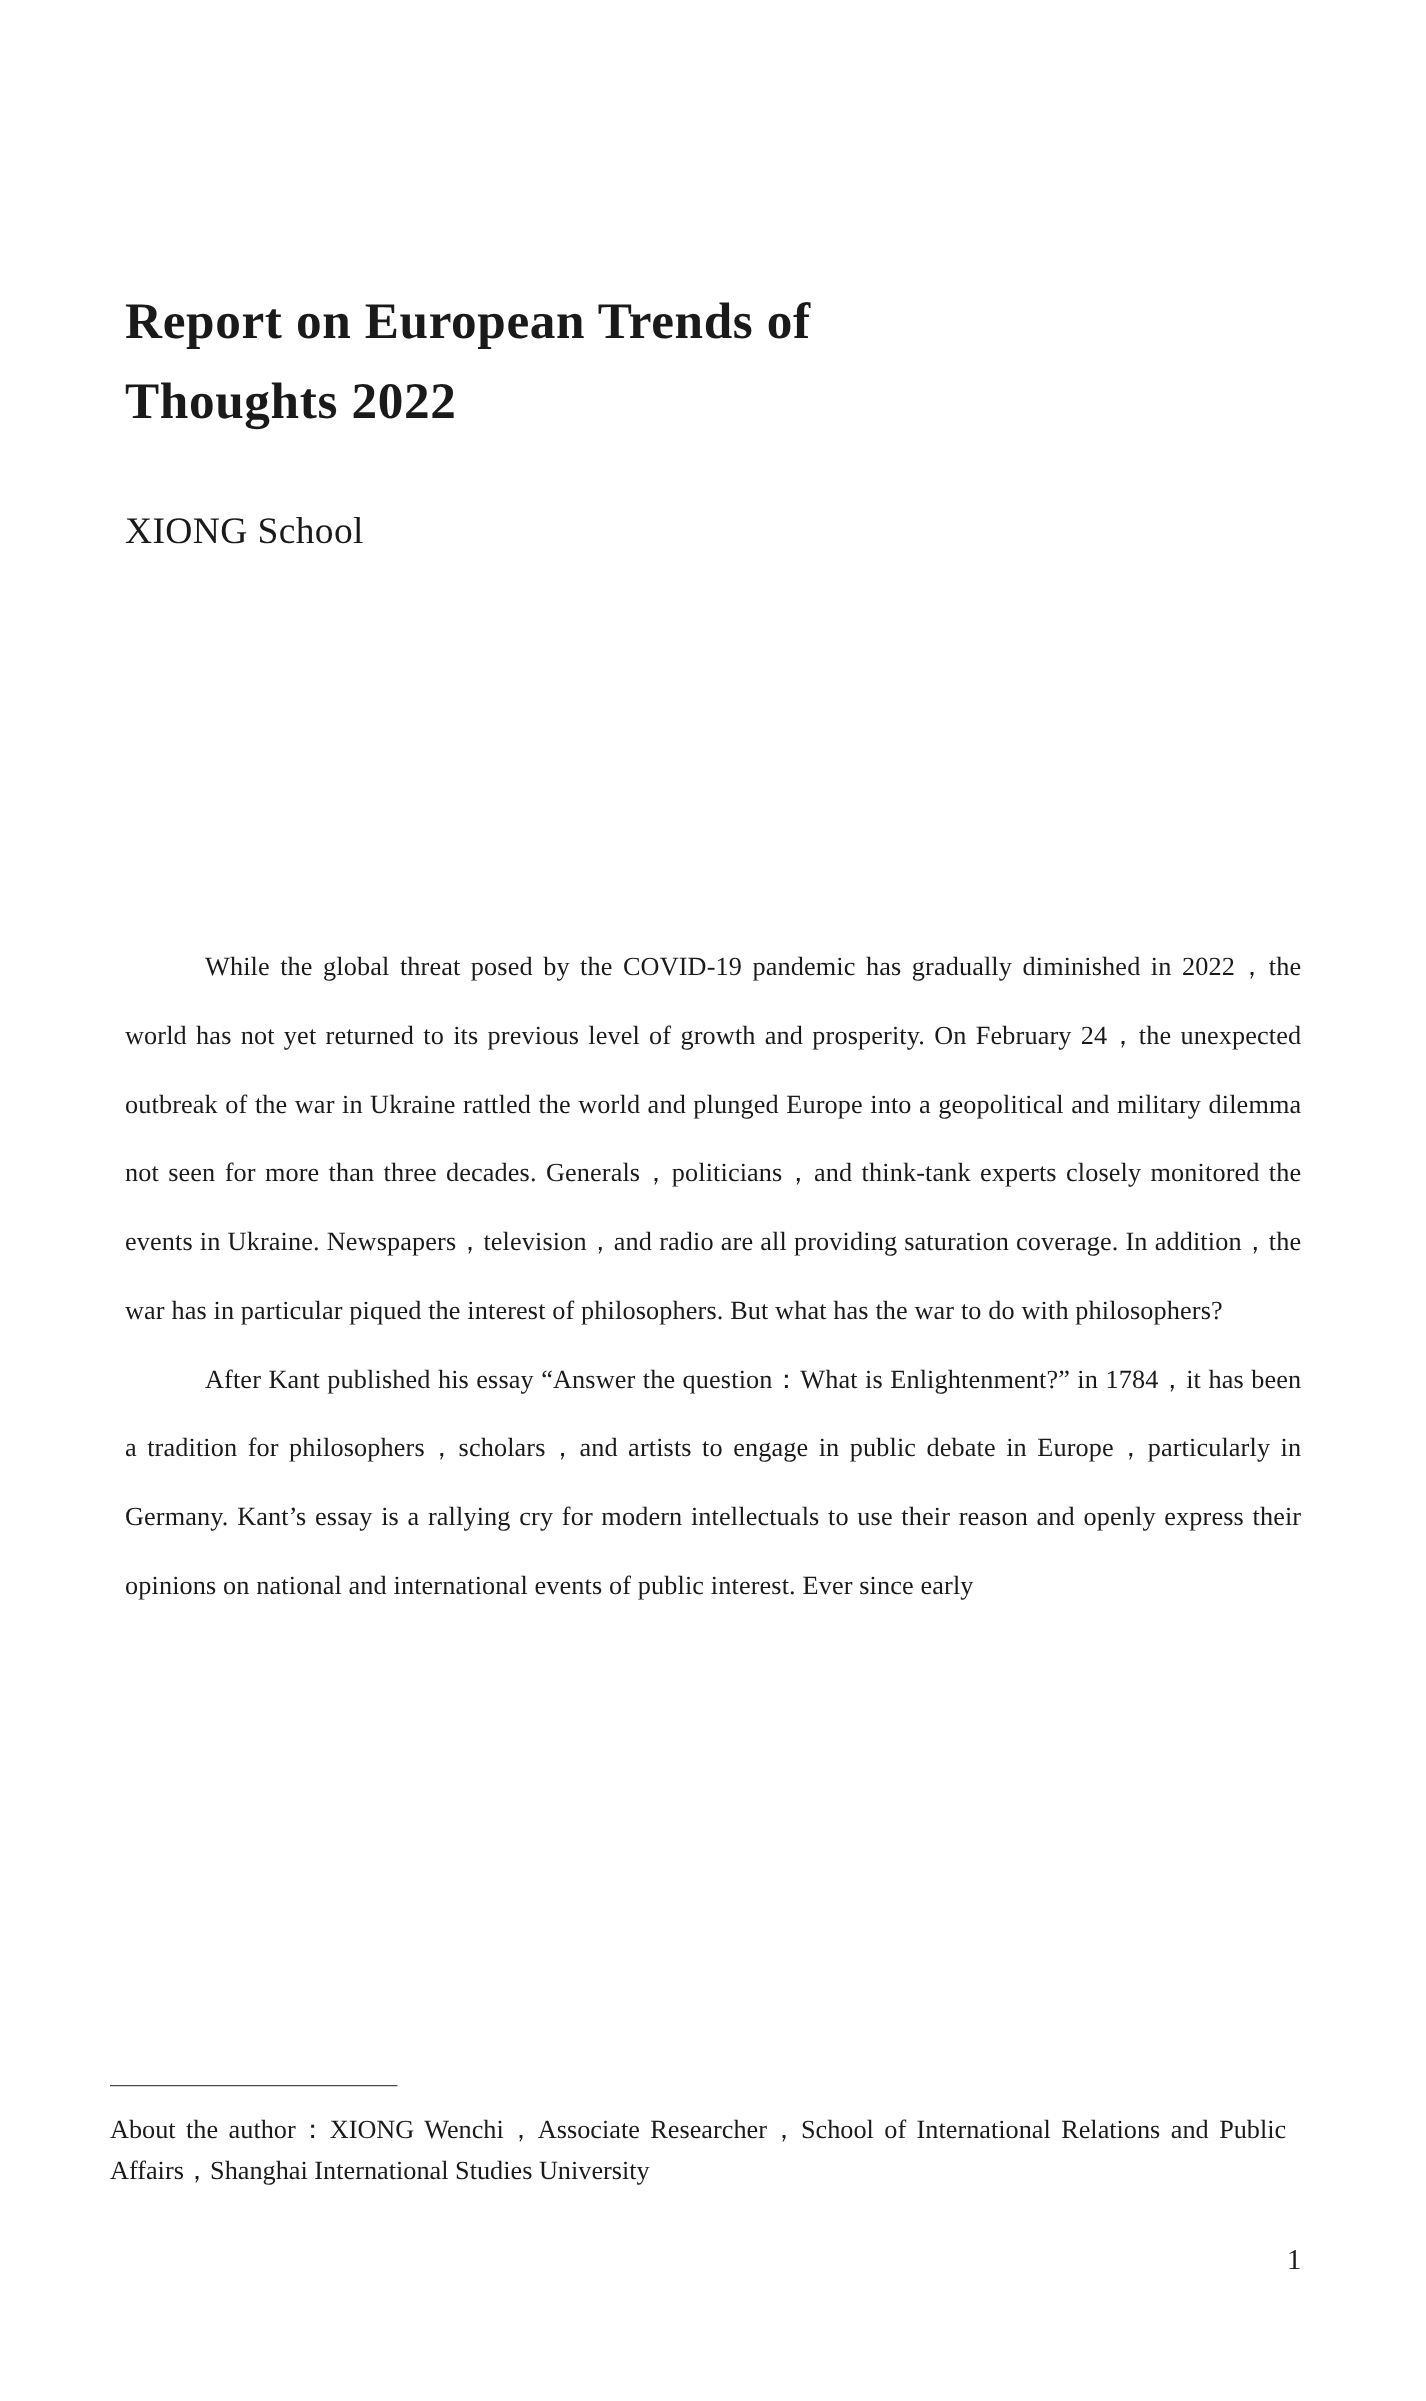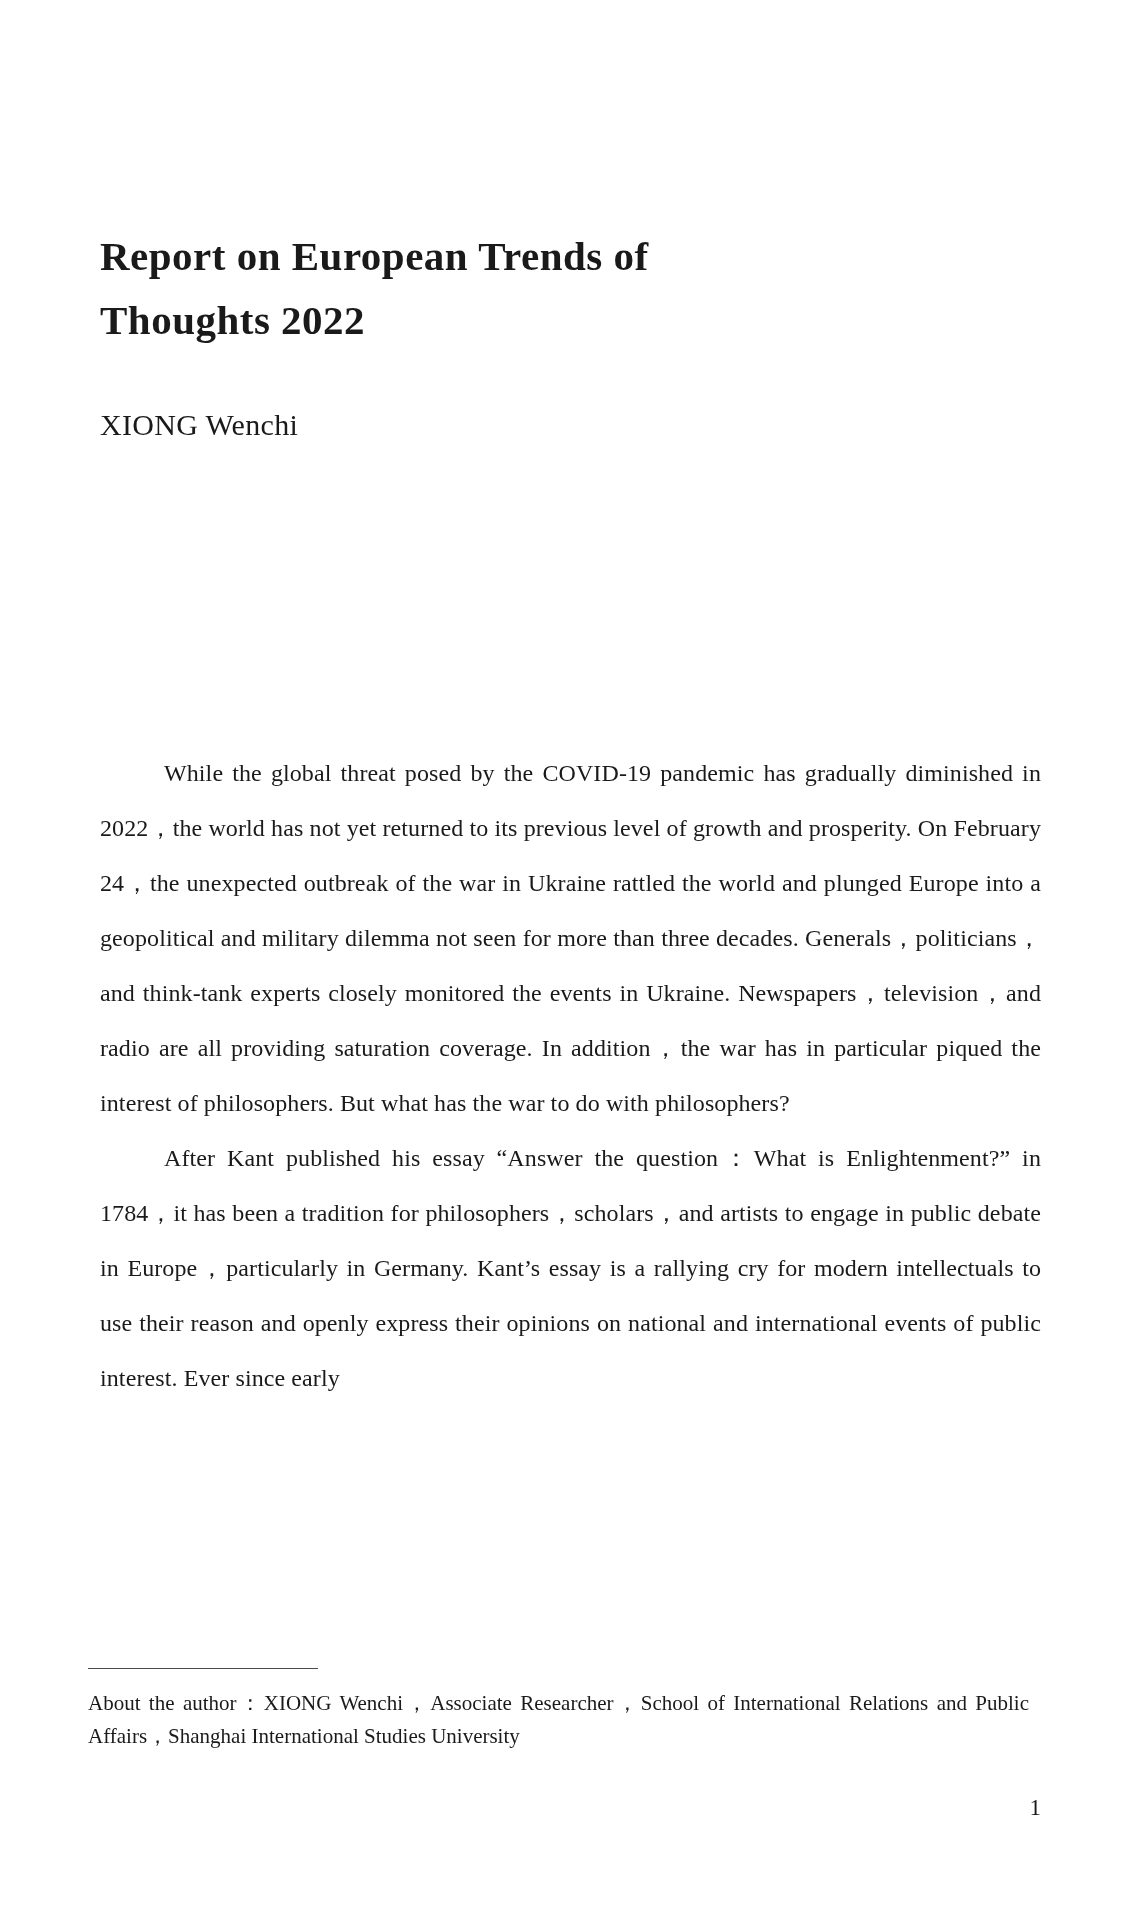--- a/index.html
+++ b/index.html
@@ -46,21 +46,21 @@
     margin: 0;
     padding-top: 52px;
     letter-spacing: 0.3px;
     color: #1a1a1a;
   }
   .body-block {
     padding-top: 300px;
   }
   p.para {
     margin: 0;
-    font-size: 24px;
+    font-size: 21px;
     line-height: 55px;
     text-align: justify;
     text-justify: inter-word;
     text-indent: 64px;
     color: #1a1a1a;
     letter-spacing: 0.1px;
   }
   .footnote-wrap {
     position: absolute;
     left: 88px;
@@ -89,21 +89,21 @@
   }
 </style>
 </head>
 <body>
 
 <div class="page">
   <div class="content">
 
     <h1 class="title">Report on European Trends of Thoughts 2022</h1>
 
-    <div class="author">XIONG Wenchi</div>
+    <div class="author">XIONG School</div>
 
     <div class="body-block">
       <p class="para">While the global threat posed by the COVID-19 pandemic has gradually diminished in 2022，the world has not yet returned to its previous level of growth and prosperity. On February 24，the unexpected outbreak of the war in Ukraine rattled the world and plunged Europe into a geopolitical and military dilemma not seen for more than three decades. Generals，politicians，and think-tank experts closely monitored the events in Ukraine. Newspapers，television，and radio are all providing saturation coverage. In addition，the war has in particular piqued the interest of philosophers. But what has the war to do with philosophers?</p>
       <p class="para">After Kant published his essay “Answer the question：What is Enlightenment?” in 1784，it has been a tradition for philosophers，scholars，and artists to engage in public debate in Europe，particularly in Germany. Kant’s essay is a rallying cry for modern intellectuals to use their reason and openly express their opinions on national and international events of public interest. Ever since early</p>
     </div>
 
   </div>
 
   <div class="footnote-wrap">
     <div class="footnote-rule"></div>

